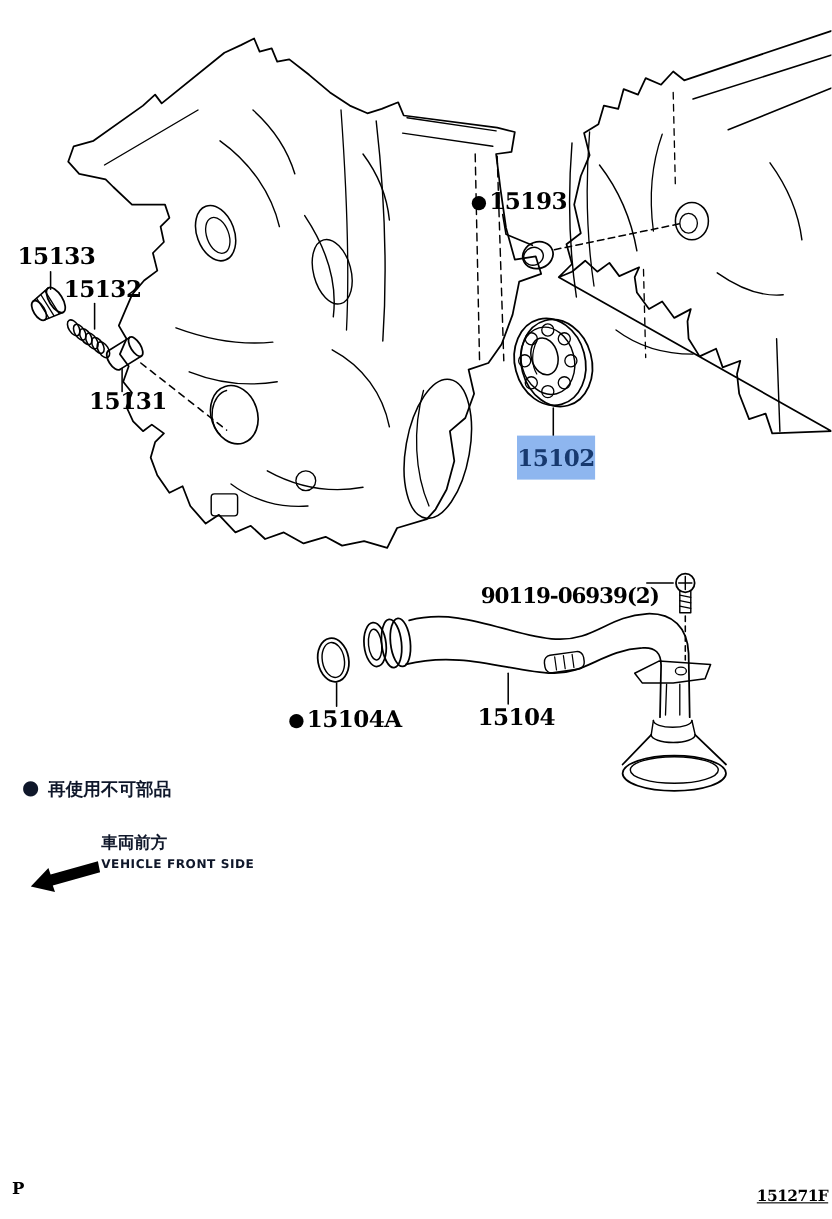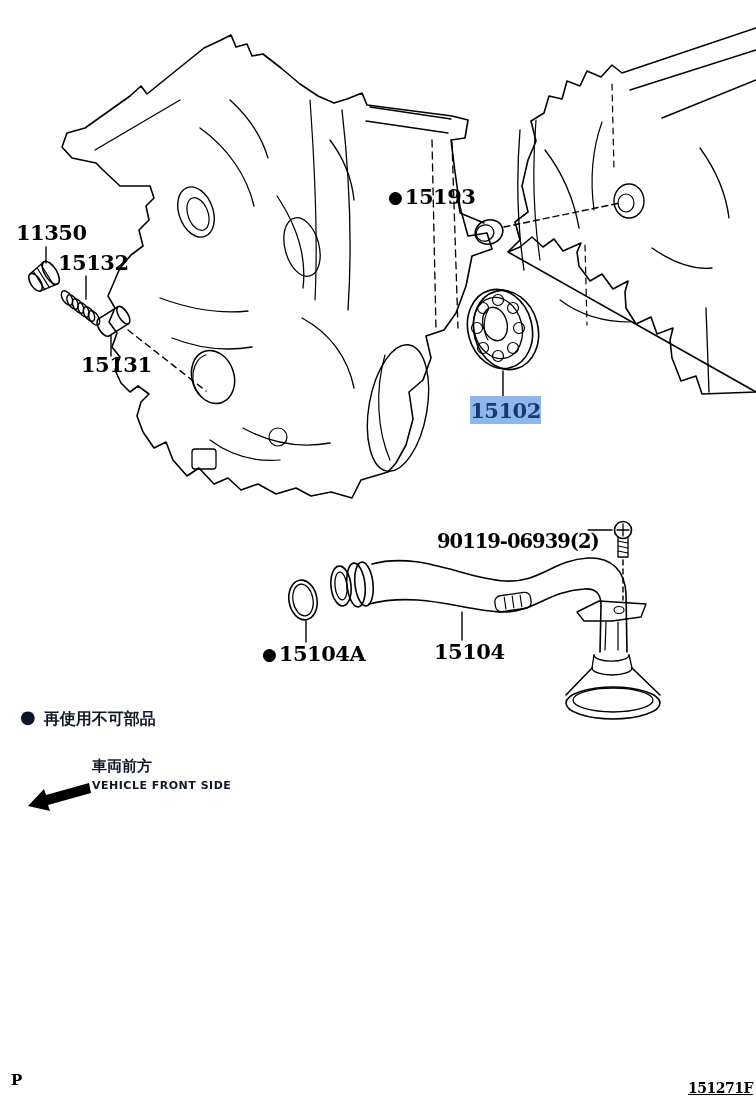--- a/index.html
+++ b/index.html
@@ -4,21 +4,21 @@
 <style>
   html,body{margin:0;padding:0;background:#fff;}
   #page{position:relative;width:756px;height:1108px;background:#ffffff;overflow:hidden;
         font-family:"Liberation Sans","DejaVu Sans",sans-serif;}
   #art{position:absolute;left:0;top:0;}
   .lbl{position:absolute;font-family:"DejaVu Serif","Liberation Serif",serif;
        font-weight:bold;color:#000;white-space:nowrap;line-height:1;letter-spacing:-0.5px;}
   .num{font-size:21px;}
   .bullet{display:inline-block;font-size:17px;margin-right:2px;vertical-align:1px;
           font-family:"DejaVu Sans",sans-serif;letter-spacing:0;}
-  .hl{position:absolute;left:470px;top:396px;width:71px;height:28px;
+  .hl{position:absolute;left:470px;top:396px;width:71px;height:40px;
       background:#8EB6EF;color:#17396F;display:flex;align-items:center;justify-content:center;
       font-family:"DejaVu Serif","Liberation Serif",serif;font-weight:bold;font-size:21px;
       letter-spacing:-0.5px;line-height:1;}
   .legend-row{position:absolute;font-weight:bold;color:#0f172a;white-space:nowrap;line-height:1;}
   .sans{font-family:"DejaVu Sans","Liberation Sans",sans-serif;}
   .serif{font-family:"DejaVu Serif","Liberation Serif",serif;}
 </style>
 </head>
 <body>
 
@@ -172,27 +172,27 @@
         <path d="M588,530 L612,530"></path>
         <path d="M623,560 L623,600" stroke-dasharray="5 4"></path>
         <path d="M306,621 L306,642"></path>
         <path d="M462,612 L462,640"></path>
       </g>
 
       <polygon points="89,783 46,795 44,789 28,806 50,811 48,805 91,793" fill="#000" stroke="none"></polygon>
     </g>
   </svg>
 
-  <div class="lbl num" style="left:16px;top:222px;">11350</div>
+  <div class="lbl num" style="left:16px;top:222px;">15133</div>
 
   <div class="lbl num" style="left:58px;top:252px;">15132</div>
 
   <div class="lbl num" style="left:81px;top:354px;text-align:center;">15131</div>
 
-  <div class="lbl num" style="left:388px;top:172px;margin-top:14px;"><span class="bullet">●</span><span>15193</span></div>
+  <div class="lbl num" style="left:428px;top:172px;"><span class="bullet">●</span><span>15193</span></div>
 
   <div class="hl">15102</div>
 
   <div class="lbl" style="left:437px;top:521px;font-size:19.5px;letter-spacing:-1px;margin-top:11px;">90119-06939(2)</div>
 
   <div class="lbl num" style="left:262px;top:643px;"><span class="bullet">●</span><span>15104A</span></div>
 
   <div class="lbl num" style="left:434px;top:641px;">15104</div>
 
   <div class="legend-row sans" style="left:20px;top:708px;font-size:16px;"><span class="bullet" style="font-size:18px;margin-right:8px;">●</span><span>再使用不可部品</span></div>

